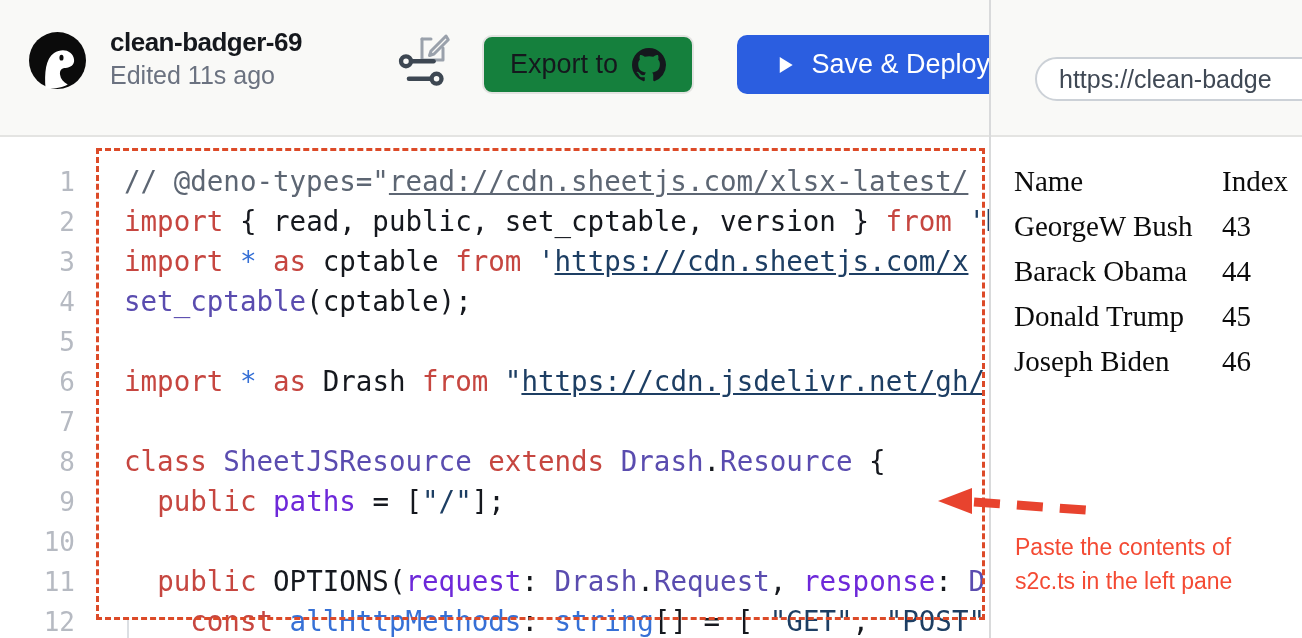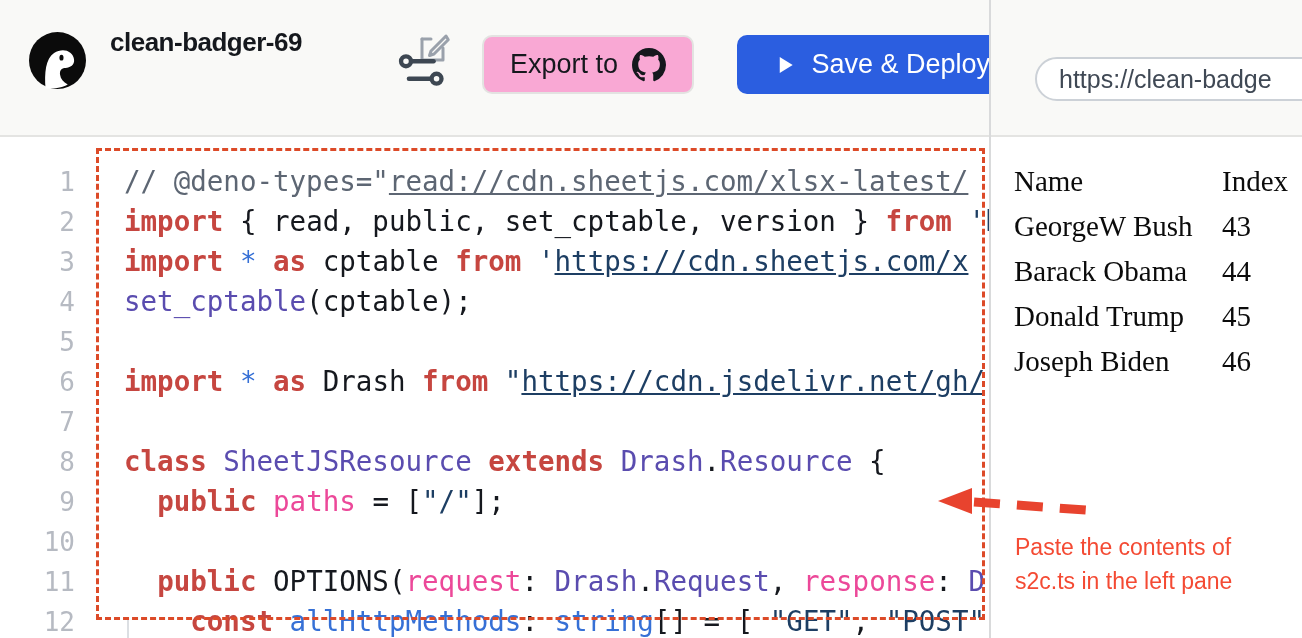--- a/index.html
+++ b/index.html
@@ -10,21 +10,21 @@
   
   .header { position:absolute; left:0; top:0; width:1302px; height:137px;
             background:#f9f9f7; border-bottom:2px solid #e4e4e2; }
   .logo { position:absolute; left:29px; top:32px; width:57px; height:57px; }
   .title-block { position:absolute; left:110px; top:27px; }
   .proj-title { font-size:26px; font-weight:bold; color:#15181d; letter-spacing:-0.5px; }
   .proj-sub { font-size:25px; color:#6b7280; margin-top:3px; }
   .edit-cluster { position:absolute; left:398px; top:30px; width:54px; height:56px; }
   .btn-export { position:absolute; left:482px; top:35px; height:59px; padding:0 26px;
                 display:flex; align-items:center; gap:14px;
-                background:#f9a8d4; border:2px solid #e3e3e1; border-radius:10px;
+                background:#15803d; border:2px solid #e3e3e1; border-radius:10px;
                 font-size:27px; color:#15181d; cursor:pointer; }
   .btn-save { position:absolute; left:737px; top:35px; height:59px; width:253px;
               display:flex; align-items:center; gap:18px; padding:0 0 0 42px;
               background:#2b5ee0; border:none; border-radius:10px 0 0 10px;
               font-size:27px; color:#fff; overflow:hidden; white-space:nowrap; cursor:pointer; }
   .url-input { position:absolute; left:1035px; top:57px; width:300px; height:44px;
                border:2px solid #ccd1d7; border-radius:22px; background:#fff;
                font-size:25px; color:#3f4854; padding:0 0 0 22px; outline:none;
                font-family:"Liberation Sans", sans-serif; }
 
@@ -34,24 +34,24 @@
   
   .editor { position:absolute; left:0; top:139px; width:989px; height:499px;
             background:#fff; overflow:hidden; }
   .code-lines { position:absolute; left:0; top:22px; }
   .cl { height:40px; white-space:pre; font-family:"DejaVu Sans Mono", monospace;
         font-size:27.5px; line-height:40px; }
   .ln { display:inline-block; width:75px; text-align:right; color:#b6bac2;
         font-size:26px; font-family:"DejaVu Sans Mono", monospace; }
   .code-text { margin-left:49px; }
   .cm { color:#5d6673; }
-  .kw { color:#c64640;font-weight:bold; }
+  .kw { color:#c64640; }
   .bl { color:#3670d6; }
   .pu { color:#5a4caf; }
-  .or { color:#ec4899; }
+  .or { color:#6d28d9; }
   .st { color:#1d3e63; }
   .pl { color:#15181e; }
   .u  { text-decoration:underline; }
   .indent-guide { position:absolute; left:127px; top:481px; width:2px; height:157px;
                   background:#dcdfe3; }
 
   
   .dash-rect { position:absolute; left:96px; top:148px; width:889px; height:472px;
                border:3px dashed #dc4a28; pointer-events:none; }
   .arrow-svg { position:absolute; left:928px; top:480px; pointer-events:none; }
@@ -73,20 +73,21 @@
 
   <div class="header">
     <svg class="logo" viewBox="0 0 100 100">
       <circle cx="50" cy="50" r="50" fill="#0b0b0b"></circle>
       <path d="M29 99 C 27 72 29 47 44 37 C 59 27 77 33 79 48 C 80.5 58 72 63 64 63 C 57 63 53.5 67 54.5 75 C 55.5 82 60 88 68 92 C 59 97 45 100 29 99 Z" fill="#ffffff"></path>
       <ellipse cx="57" cy="45" rx="3.6" ry="5.2" fill="#0b0b0b"></ellipse>
     </svg>
 
     <div class="title-block">
       <div class="proj-title">clean-badger-69</div>
+      <div class="proj-sub">Edited 11s ago</div>
     </div>
 
     <div class="edit-cluster">
       <svg width="36" height="36" viewBox="0 0 24 24" style="position:absolute; right:0; top:0;" fill="none" stroke="#9aa1ab" stroke-width="2" stroke-linecap="round" stroke-linejoin="round">
         <path d="M4 6 L4 20 L18 20 L18 12"></path>
         <path d="M4 6 L10 6"></path>
         <path d="M20 4 L10 14 L9 17 L12 16 L21.5 6.5 Z"></path>
       </svg>
       <svg width="48" height="32" viewBox="0 0 32 22" style="position:absolute; left:0; bottom:0;" fill="none" stroke="#3d4752" stroke-width="3" stroke-linecap="round">
         <circle cx="5" cy="5" r="3.4" fill="#f9f9f7"></circle>

